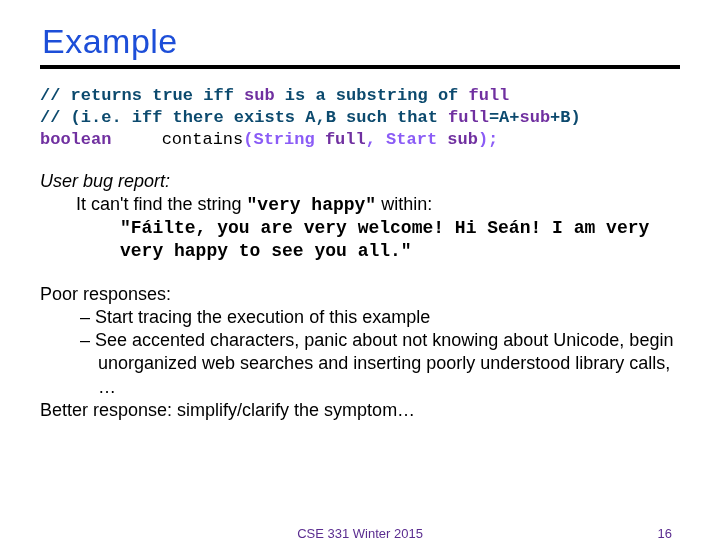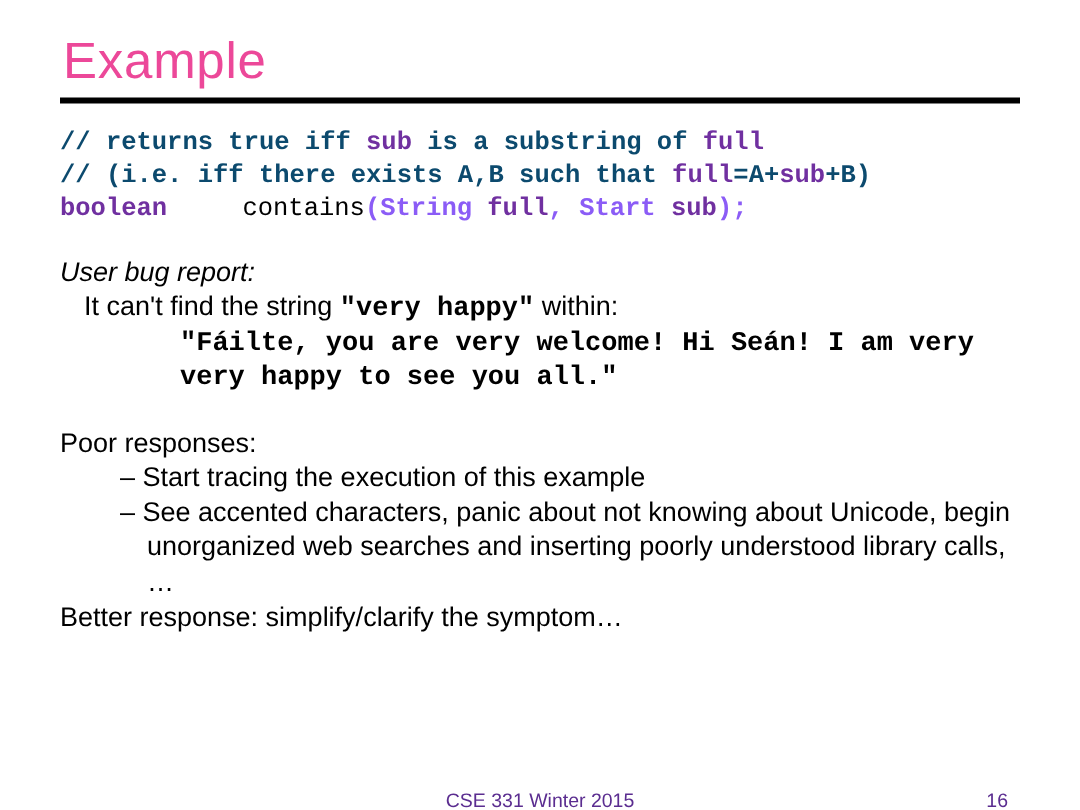--- a/index.html
+++ b/index.html
@@ -14,21 +14,21 @@
   }
   .slide {
     box-sizing: border-box;
     width: 720px;
     height: 540px;
     padding: 22px 40px 14px 40px;
     position: relative;
   }
   .title {
     font-size: 34px;
-    color: #ec4899;
+    color: #1d4ed8;
     font-weight: 400;
     margin: 0 0 0 2px;
     letter-spacing: 0.5px;
   }
   .rule {
     border: none;
     border-top: 4px solid #000;
     margin: 4px 0 16px 0;
   }
   .code {
@@ -42,21 +42,21 @@
   .c-comment { color: #0c4a6e; font-weight: bold; }
   .c-kw { color: #7030a0; font-weight: bold; }
   .c-fn { color: #000000; font-weight: normal; margin-left: 40px; }
   .c-plain { color: #8b5cf6; font-weight: bold; }
 
   .body {
     font-size: 18px;
     line-height: 1.28;
   }
   .ital { font-style: italic; }
-  .indent1 { margin-left: 16px; }
+  .indent1 { margin-left: 36px; }
   .indent2 { margin-left: 80px; }
   .mono-b {
     font-family: "Courier New", Courier, monospace;
     font-weight: bold;
     font-size: 18px;
   }
   .section { margin-top: 20px; }
   .dash-list { margin: 0; padding: 0; }
   .dash-item {
     margin-left: 40px;

